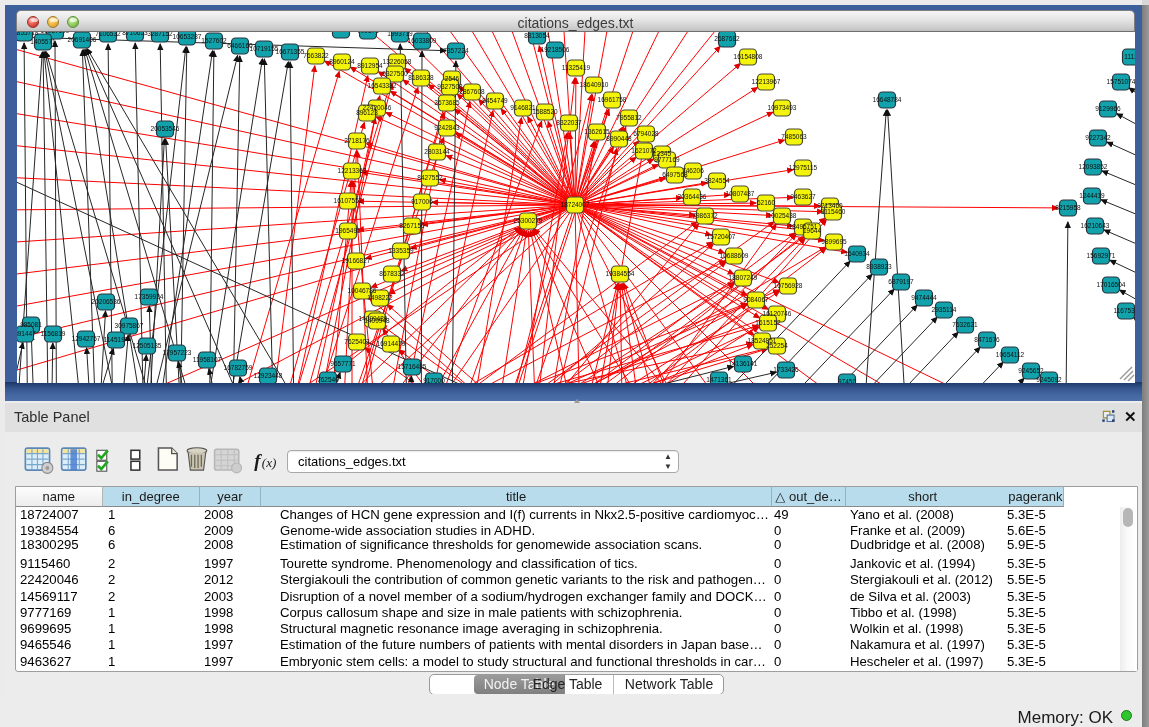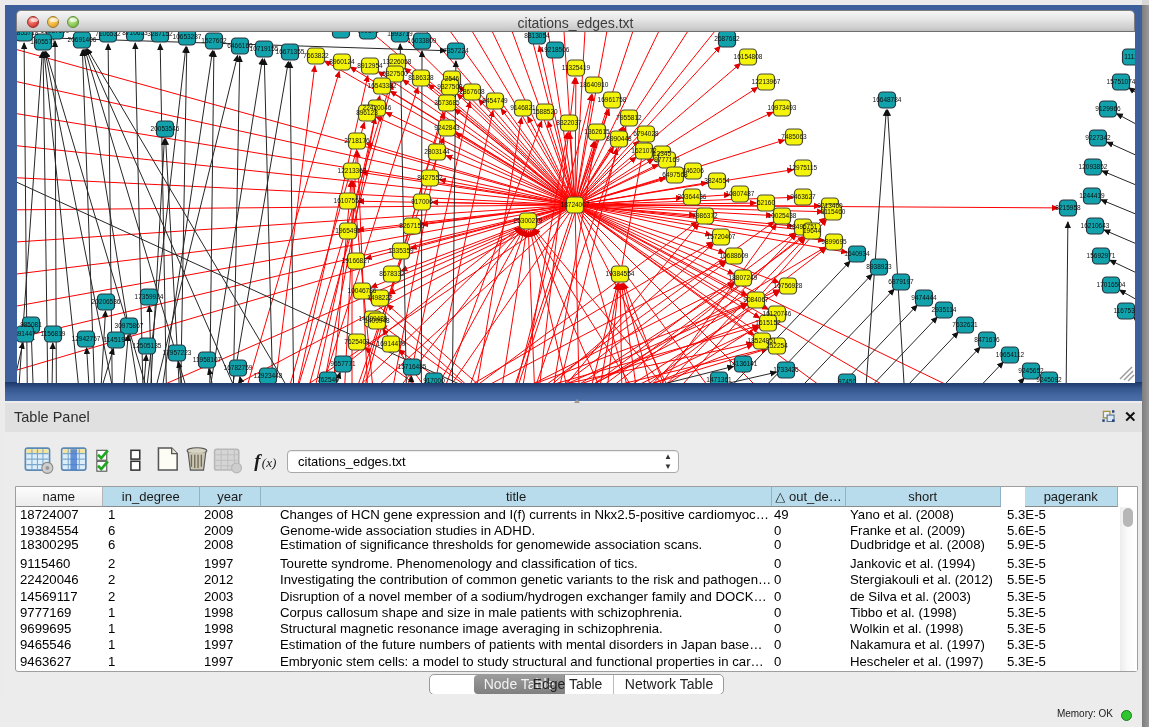--- a/index.html
+++ b/index.html
@@ -45,21 +45,21 @@
 
 #vscroll { position:absolute; left:1120px; top:507px; width:17px; height:164px; background:linear-gradient(90deg,#ececec,#fafafa 45%,#fff); }
 #vthumb { position:absolute; left:1123px; top:508px; width:10px; height:19px; background:#b6b6b6; border-radius:5px; }
 
 #tabs { position:absolute; left:429px; top:674px; width:295px; height:21px; border:1px solid #9a9a9a; border-radius:5px; background:#fff; }
 #tabs .seg { position:absolute; top:0; height:19px; font-size:14px; line-height:19px; text-align:center; color:#222; }
 #seg1 { left:0; width:91px; background:linear-gradient(180deg,#9b9b9b,#7f7f7f); color:#f2f2f2 !important; border-radius:4px 0 0 4px; border-right:1px solid #888;margin-left:44px;}
 #seg2 { left:92px; width:92px; border-right:1px solid #bbb; }
 #seg3 { left:185px; width:108px; }
 #statusbar { position:absolute; left:0px; top:694px; width:1142px; height:33px; background:#ececec; }
-#mem { position:absolute; right:36px; top:708px; font-size:10px; color:#1a1a1a;}
+#mem { position:absolute; right:36px; top:708px; font-size:17px; color:#1a1a1a;}
 #memdot { position:absolute; left:1121px; top:710px; width:11px; height:11px; border-radius:50%; background:#2fc52f; border:1px solid #1c7a1c; }
 </style></head>
 <body>
 <div id="root">
 <div id="blueframe"></div>
 <div id="bluebottom"></div>
 <div id="topstrip"></div>
 <div id="leftstrip"></div>
 <div id="graphbg"></div>
 <svg width="1118" height="352" viewBox="17 31 1118 352" style="position:absolute;left:16.5px;top:31px;">
@@ -694,21 +694,21 @@
      <div id="dropdown">citations_edges.txt<span class="step">▲<br>▼</span></div>
   </div>
 </div>
 <div id="tbl"></div>
 <div class="hcell" style="left:16px;width:86.5px;background:linear-gradient(180deg,#fdfdfd,#ececec);border-right:1px solid #b4b4b4;">name</div>
 <div class="hcell" style="left:102.5px;width:97.5px;">in_degree</div>
 <div class="hcell" style="left:200px;width:61px;">year</div>
 <div class="hcell" style="left:261px;width:511px;">title</div>
 <div class="hcell" style="left:772px;width:74px;">△ out_de…</div>
 <div class="hcell" style="left:846px;width:154.5px;">short</div>
-<div class="hcell" style="left:1025px;width:92.5px;">pagerank</div>
+<div class="hcell" style="left:971px;width:92.5px;text-align:right;">pagerank</div>
 <div class="trow" style="top:507px">
       <span style="left:20px">18724007</span>
       <span style="left:108px">1</span>
       <span style="left:204px">2008</span>
       <span style="left:280px;width:490px;overflow:hidden">Changes of HCN gene expression and I(f) currents in Nkx2.5-positive cardiomyoc…</span>
       <span style="left:774px">49</span>
       <span style="left:850px">Yano et al. (2008)</span>
       <span style="left:1007px">5.3E-5</span>
     </div>
 <div class="trow" style="top:523.3px">
@@ -735,21 +735,21 @@
       <span style="left:204px">1997</span>
       <span style="left:280px;width:490px;overflow:hidden">Tourette syndrome. Phenomenology and classification of tics.</span>
       <span style="left:774px">0</span>
       <span style="left:850px">Jankovic et al. (1994)</span>
       <span style="left:1007px">5.3E-5</span>
     </div>
 <div class="trow" style="top:572.2px">
       <span style="left:20px">22420046</span>
       <span style="left:108px">2</span>
       <span style="left:204px">2012</span>
-      <span style="left:280px;width:490px;overflow:hidden">Investigating the contribution of common genetic variants to the risk and pathogen…</span>
+      <span style="left:280px;width:490px;overflow:hidden">Stergiakouli the contribution of common genetic variants to the risk and pathogen…</span>
       <span style="left:774px">0</span>
       <span style="left:850px">Stergiakouli et al. (2012)</span>
       <span style="left:1007px">5.5E-5</span>
     </div>
 <div class="trow" style="top:588.5px">
       <span style="left:20px">14569117</span>
       <span style="left:108px">2</span>
       <span style="left:204px">2003</span>
       <span style="left:280px;width:490px;overflow:hidden">Disruption of a novel member of a sodium/hydrogen exchanger family and DOCK…</span>
       <span style="left:774px">0</span>
@@ -780,21 +780,21 @@
       <span style="left:204px">1997</span>
       <span style="left:280px;width:490px;overflow:hidden">Estimation of the future numbers of patients with mental disorders in Japan base…</span>
       <span style="left:774px">0</span>
       <span style="left:850px">Nakamura et al. (1997)</span>
       <span style="left:1007px">5.3E-5</span>
     </div>
 <div class="trow" style="top:653.7px">
       <span style="left:20px">9463627</span>
       <span style="left:108px">1</span>
       <span style="left:204px">1997</span>
-      <span style="left:280px;width:490px;overflow:hidden">Embryonic stem cells: a model to study structural and functional properties in car…</span>
+      <span style="left:280px;width:490px;overflow:hidden">Embryonic stem cells: a model to study structural and functional thresholds in car…</span>
       <span style="left:774px">0</span>
       <span style="left:850px">Hescheler et al. (1997)</span>
       <span style="left:1007px">5.3E-5</span>
     </div>
 <div id="vscroll"></div>
     <div id="vthumb"></div>
 <div id="tabs">
       <div class="seg" id="seg1">Node Table</div>
       <div class="seg" id="seg2">Edge Table</div>
       <div class="seg" id="seg3">Network Table</div>

